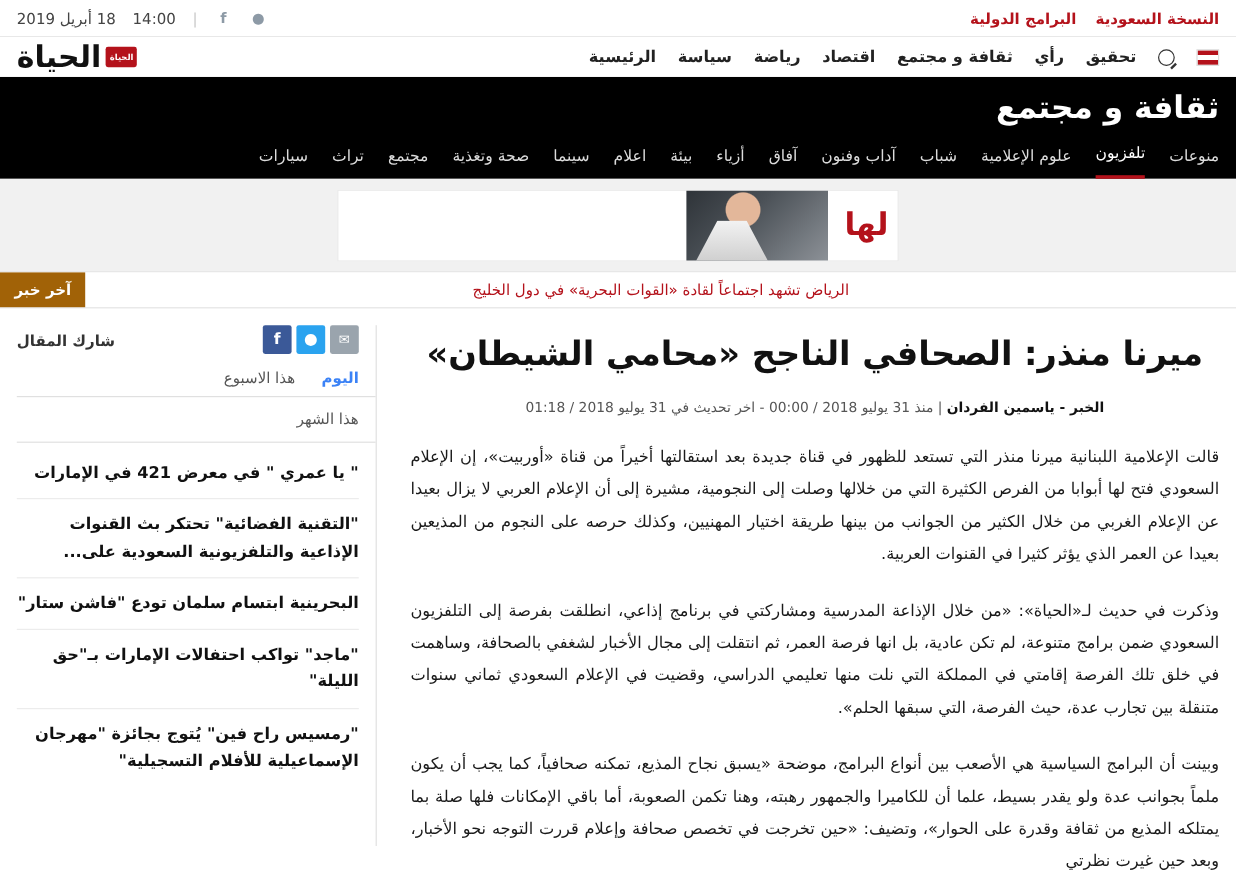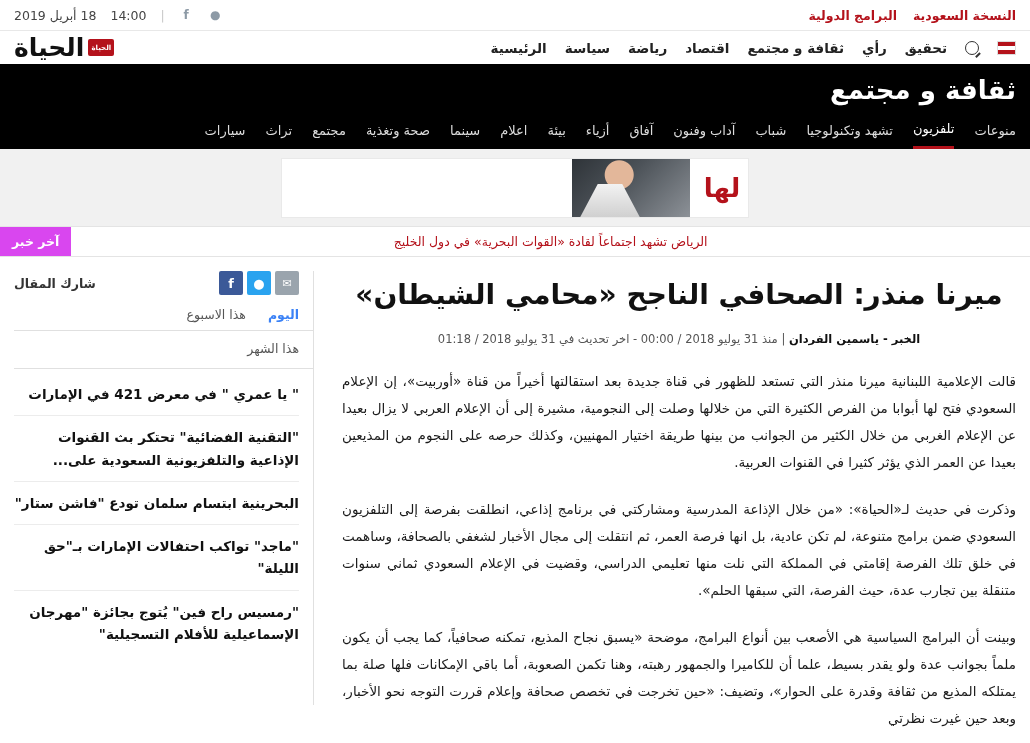--- a/index.html
+++ b/index.html
@@ -155,21 +155,21 @@
   }
 
   
   .breaking {
     display:flex; align-items:stretch;
     border-bottom:1px solid #e4e4e4;
     height:30px;
     background:#fff;
   }
   .breaking-label {
-    background:#d946ef; color:#fff;
+    background:#a16207; color:#fff;
     font-size:12.5px; font-weight:bold;
     display:flex;align-items:center;justify-content:center;
     padding:0 12px;
     order:2;
     margin-right:auto;
   }
   .breaking-text {
     order:1;
     display:flex;align-items:center;
     padding:0 14px;
@@ -307,21 +307,21 @@
     <span class="logo-mark">الحياة</span>
     <span class="logo-word">الحياة</span>
   </div>
 </div>
 
 <div class="section-band">
   <div class="section-title">ثقافة و مجتمع</div>
   <div class="subnav">
     <a href="#">منوعات</a>
     <a href="#" class="active">تلفزيون</a>
-    <a href="#">تشهد وتكنولوجيا</a>
+    <a href="#">علوم الإعلامية</a>
     <a href="#">شباب</a>
     <a href="#">آداب وفنون</a>
     <a href="#">آفاق</a>
     <a href="#">أزياء</a>
     <a href="#">بيئة</a>
     <a href="#">اعلام</a>
     <a href="#">سينما</a>
     <a href="#">صحة وتغذية</a>
     <a href="#">مجتمع</a>
     <a href="#">تراث</a>

